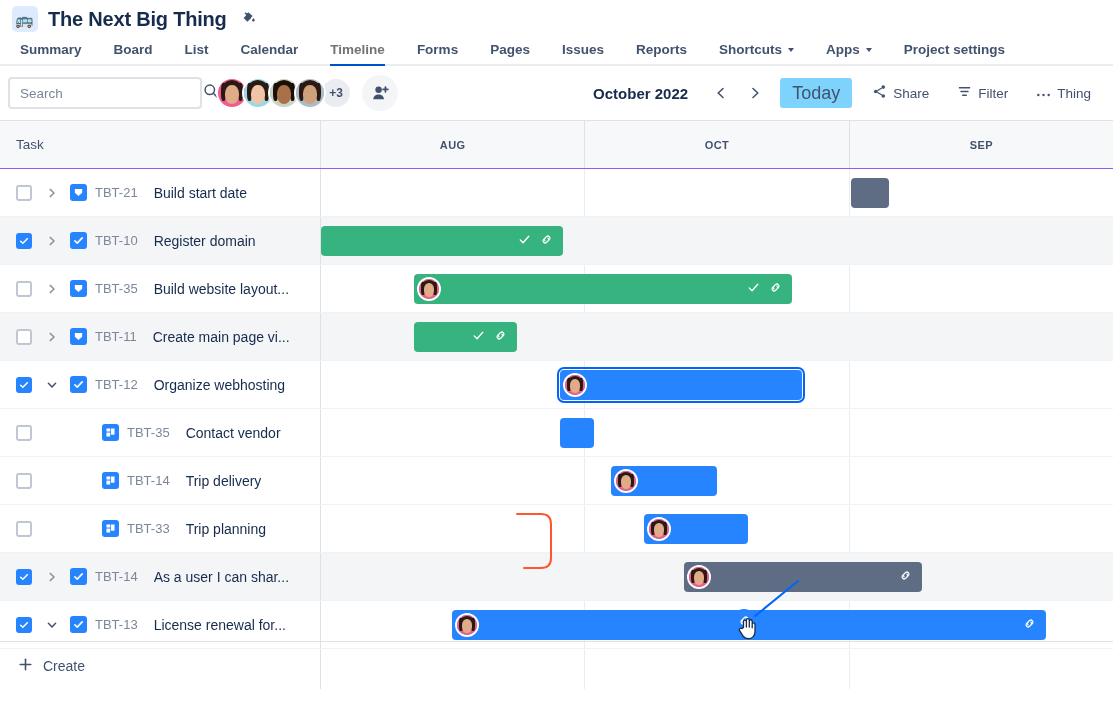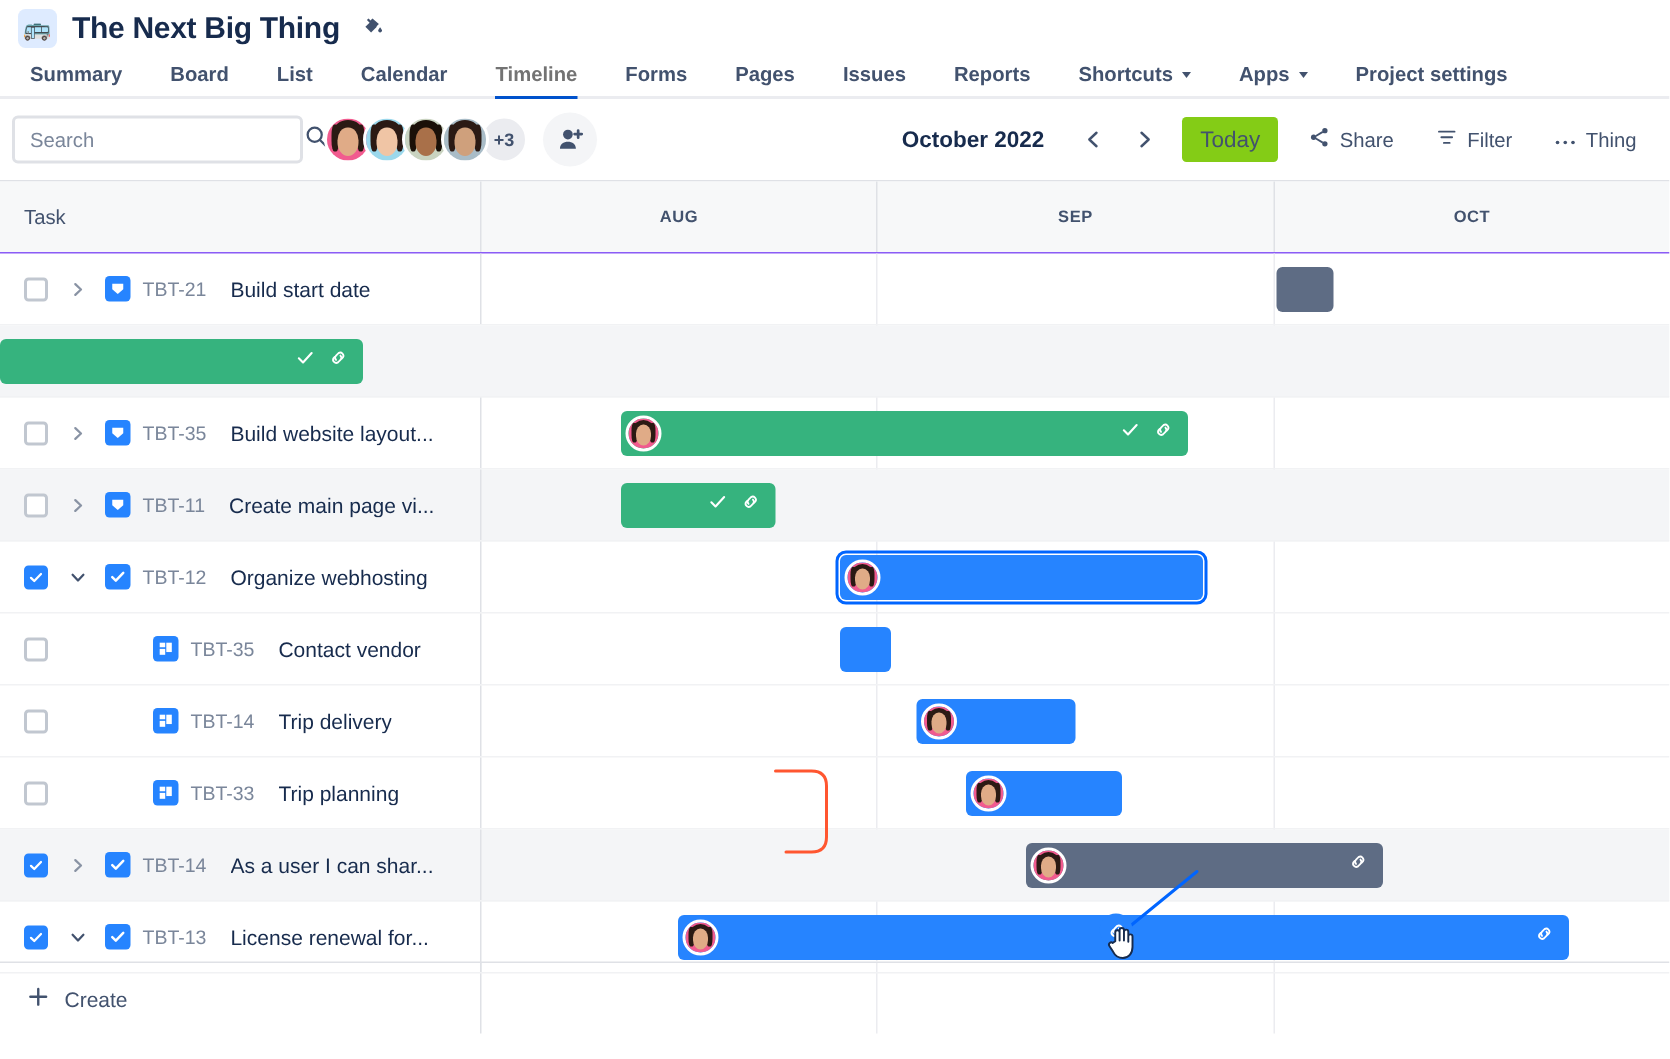--- a/index.html
+++ b/index.html
@@ -159,23 +159,23 @@
     width: 30px; height: 30px;
     display: flex; align-items: center; justify-content: center;
     border-radius: 3px;
     cursor: pointer;
     color: #42526E;
   }
   .today-btn {
     height: 30px;
     padding: 0 12px;
     display: flex; align-items: center;
-    background: #84cc16;
+    background: #7dd3fc;
     border-radius: 3px;
-    font-size: 15px;
+    font-size: 18px;
     color: #42526E;
     cursor: pointer;
     margin-left: 6px;
   }
   .tool-btn {
     height: 30px;
     padding: 0 8px;
     display: flex; align-items: center;
     gap: 6px;
     border-radius: 3px;
@@ -552,22 +552,22 @@
     </div>
   </div>
 </div>
 
 <div class="timeline">
 
   <div class="head-row">
     <div class="head-task">Task</div>
     <div class="head-months">
       <div class="head-month">AUG</div>
+      <div class="head-month">OCT</div>
       <div class="head-month">SEP</div>
-      <div class="head-month">OCT</div>
     </div>
   </div>
 
   <div class="body">
     <div class="col-lines">
       <div class="col-line"></div>
         <div class="col-line"></div>
         <div class="col-line"></div>
     </div>
     <div id="rows-host">
@@ -587,20 +587,41 @@
               </div>
               <span class="key">TBT-21</span>
               <span class="summary">Build start date</span>
             </div>
           </div>
           <div class="bars-cell">
             <div class="bar grey" style="left: 530px; width: 38px;"></div>
           </div>
         </div>
         <div class="row alt">
+          <div class="task-cell">
+            <div class="cb" style="background:#2684FF;border-color:#2684FF;display:flex;align-items:center;justify-content:center">
+              <svg width="10" height="10" viewBox="0 0 12 12">
+                <polyline points="2,6.3 4.6,8.8 10,3.2" fill="none" stroke="#fff" stroke-width="1.8" stroke-linecap="round" stroke-linejoin="round"></polyline>
+              </svg>
+            </div>
+            <div class="chev">
+              <svg width="12" height="12" viewBox="0 0 12 12">
+                <polyline points="4.2,2.4 8,6 4.2,9.6" fill="none" stroke="#8993A4" stroke-width="1.5" stroke-linecap="round" stroke-linejoin="round"></polyline>
+              </svg>
+            </div>
+            <div style="display:flex;align-items:center;min-width:0;flex:1">
+              <div class="type-icon">
+                <svg width="11" height="11" viewBox="0 0 12 12">
+                  <polyline points="2,6.3 4.6,8.8 10,3.2" fill="none" stroke="#fff" stroke-width="1.8" stroke-linecap="round" stroke-linejoin="round"></polyline>
+                </svg>
+              </div>
+              <span class="key">TBT-10</span>
+              <span class="summary">Register domain</span>
+            </div>
+          </div>
           <div class="bars-cell">
             <div class="bar green" style="left: 0px; width: 242px;">
               <div class="bar-icons">
                 <span><svg width="13" height="13" viewBox="0 0 14 14">
                     <polyline points="2.4,7.4 5.4,10.4 11.6,3.6" fill="none" stroke="#fff" stroke-width="1.5" stroke-linecap="round" stroke-linejoin="round"></polyline>
                   </svg></span>
                 <span><svg width="13" height="13" viewBox="0 0 16 16">
                     <path d="M6.2 9.8 a2.6 2.6 0 0 1 0-3.6 l2-2 a2.6 2.6 0 0 1 3.6 3.6 l-.9.9" fill="none" stroke="#fff" stroke-width="1.5" stroke-linecap="round"></path>
                     <path d="M9.8 6.2 a2.6 2.6 0 0 1 0 3.6 l-2 2 a2.6 2.6 0 0 1-3.6-3.6 l.9-.9" fill="none" stroke="#fff" stroke-width="1.5" stroke-linecap="round"></path>
                   </svg></span>

